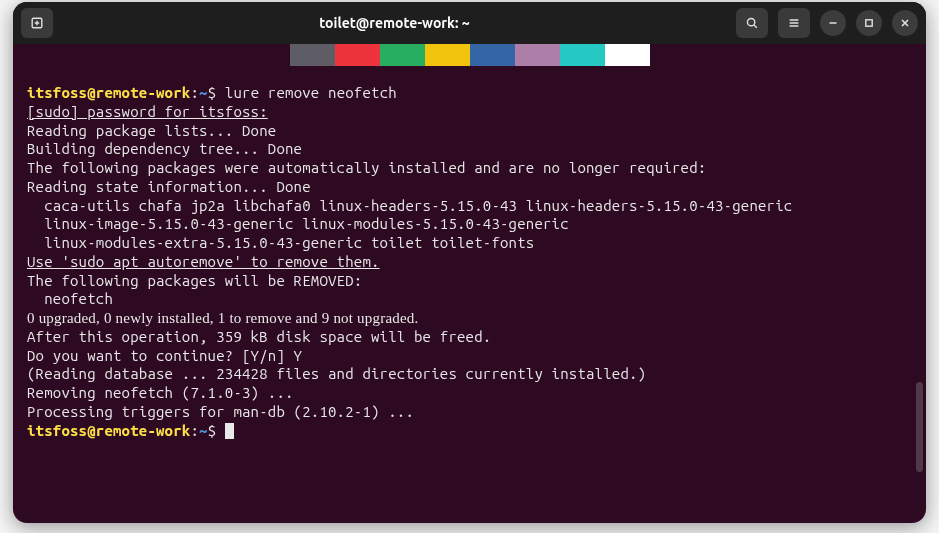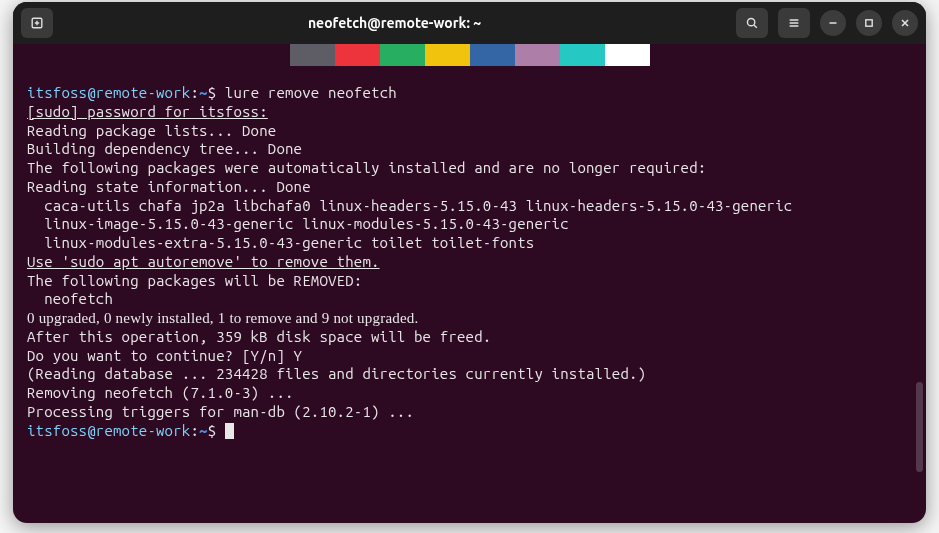--- a/index.html
+++ b/index.html
@@ -77,21 +77,21 @@
     .colorbar-inner { display: flex; }
     .swatch { width: 45px; height: 22px; }
     .terminal {
       padding: 18px 14px 14px 14px;
       font-size: 15px;
       line-height: 1.25;
       color: #e8e8e8;
       font-family: 'Ubuntu Mono', 'DejaVu Sans Mono', monospace;
       letter-spacing: 0.2px;
     }
-    .prompt-user { color: #7dd3fc; font-weight: normal; }
+    .prompt-user { color: #fde047; font-weight: bold; }
     .prompt-colon { color: #e8e8e8; }
     .prompt-path { color: #4a8fd8; font-weight: bold; }
     .cmd { color: #e8e8e8; }
     .cursor-block {
       display: inline-block;
       width: 9px;
       height: 16px;
       background: #e8e8e8;
       vertical-align: text-bottom;
     }
@@ -111,21 +111,21 @@
 <div class="window">
   <div class="titlebar">
     <div class="titlebar-left">
       <div class="titlebar-btn">
         <svg viewBox="0 0 16 16" fill="none" stroke="#e0e0e0" stroke-width="1.6">
           <rect x="2.5" y="2.5" width="11" height="11" rx="1.5"></rect>
           <path d="M8 5.5 v5 M5.5 8 h5"></path>
         </svg>
       </div>
     </div>
-    <div class="titlebar-center">neofetch@remote-work: ~</div>
+    <div class="titlebar-center">toilet@remote-work: ~</div>
     <div class="titlebar-right">
       <div class="titlebar-btn">
         <svg viewBox="0 0 16 16" fill="none" stroke="#e0e0e0" stroke-width="1.6">
           <circle cx="7" cy="7" r="4.2"></circle>
           <path d="M10.2 10.2 L13.5 13.5"></path>
         </svg>
       </div>
       <div class="titlebar-btn">
         <svg viewBox="0 0 16 16" fill="none" stroke="#e0e0e0" stroke-width="1.6">
           <path d="M3 4.5 h10 M3 8 h10 M3 11.5 h10"></path>

